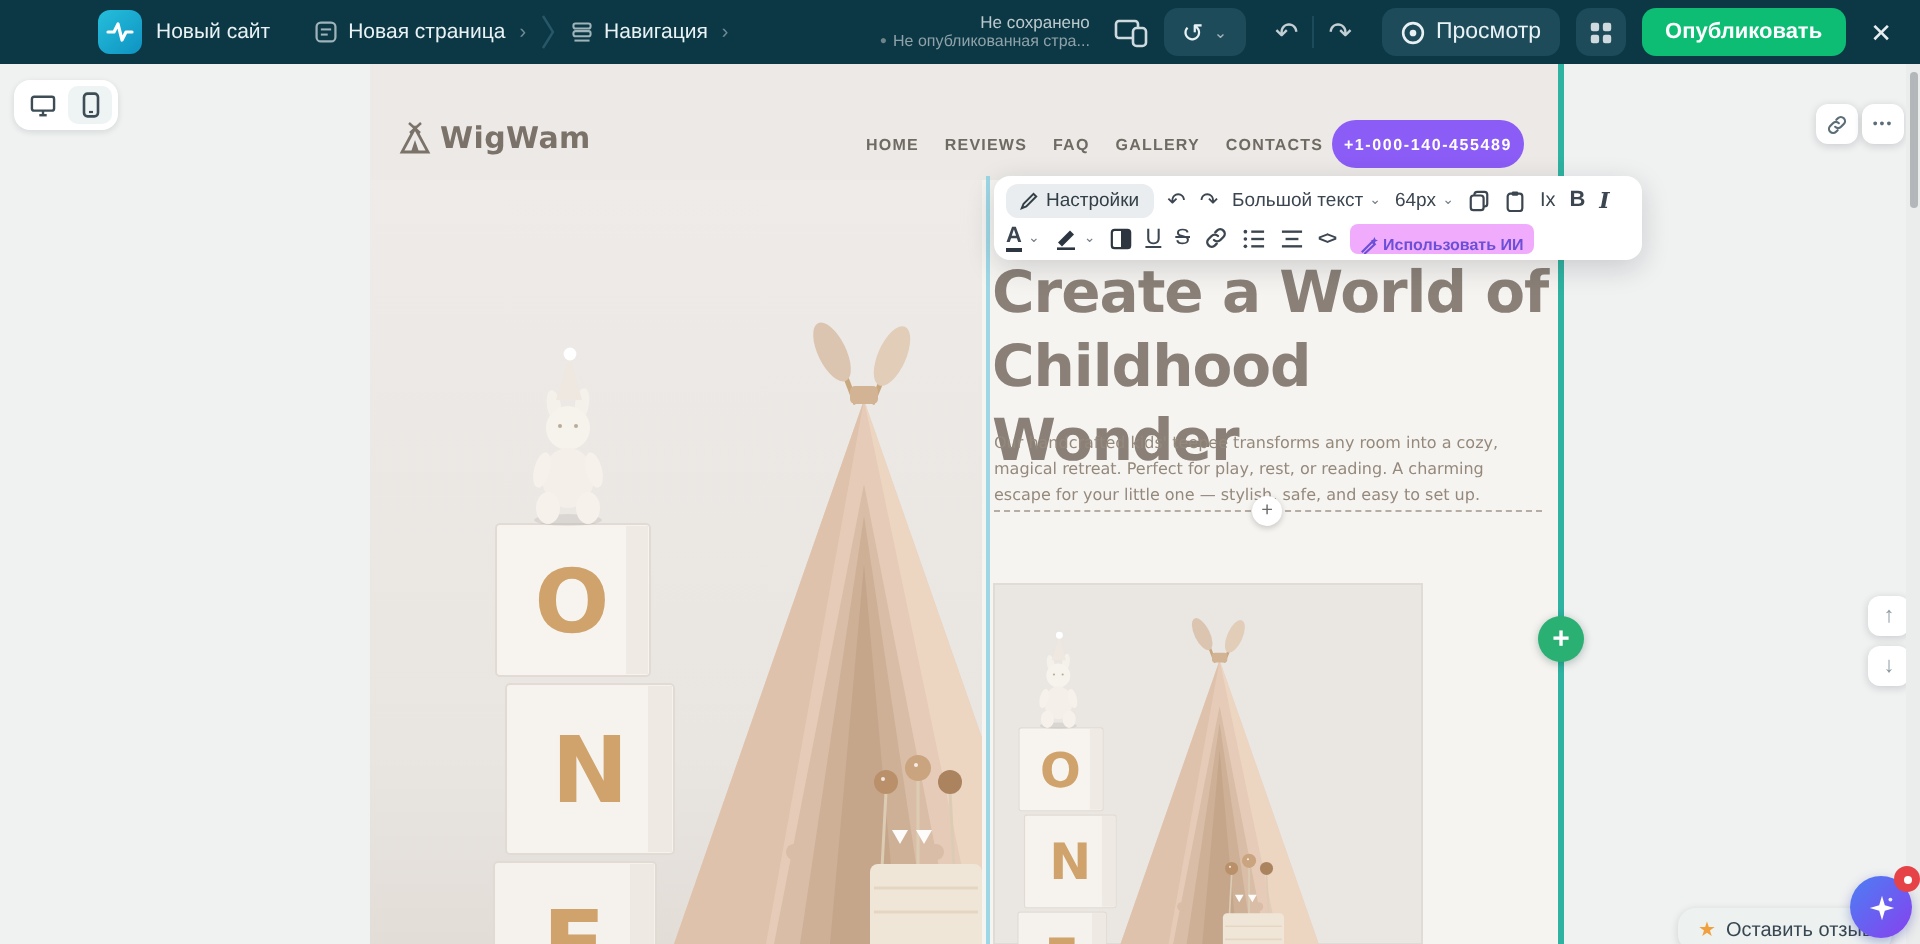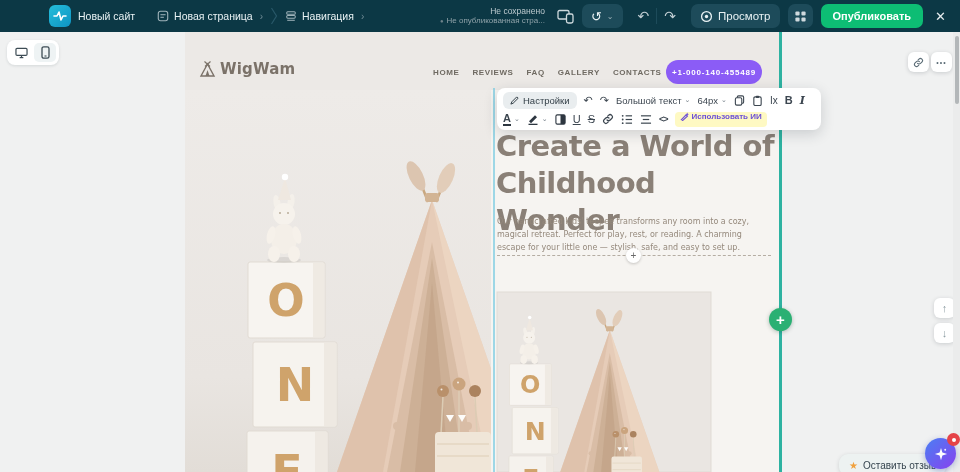--- a/index.html
+++ b/index.html
@@ -76,21 +76,21 @@
   
   .etoolbar { position:absolute; left:497px; top:56px; width:324px; height:42px; background:#fff; border-radius:8px;
               box-shadow:0 4px 14px rgba(30,40,50,.18); z-index:30; padding:3px 6px; }
   .erow { display:flex; align-items:center; height:18px; gap:7px; color:#3c4650; }
   .erow .g { font-size:11px; cursor:pointer; display:flex; align-items:center; }
   .chip-set { background:#e9edef; border-radius:6px; height:17px; padding:0 7px; display:flex; align-items:center;
               gap:4px; font-size:9.5px; color:#333f47; cursor:pointer; }
   .dd { font-size:9.5px; display:flex; align-items:center; gap:3px; cursor:pointer; }
   .dd .caret2 { font-size:7px; color:#76808a; }
   .bi { font-size:11px; font-weight:bold; cursor:pointer; }
-  .chip-ai { background:#fef9c3; border-radius:4px; height:15px; padding:0 5px; display:flex; align-items:flex-start;
+  .chip-ai { background:#f0abfc; border-radius:4px; height:15px; padding:0 5px; display:flex; align-items:flex-end;
              gap:3px; font-size:8px; font-weight:600; color:#6b4fd6; cursor:pointer; white-space:nowrap; }
   .colA { font-size:11px; font-weight:bold; border-bottom:2px solid #2d3640; line-height:11px; cursor:pointer; }
 
   
   .sq-btn { position:absolute; width:21px; height:20px; background:#fff; border-radius:6px;
             box-shadow:0 1px 4px rgba(30,40,50,.18); display:flex; align-items:center; justify-content:center;
             color:#5c6d77; z-index:40; cursor:pointer; font-size:10px; }
   .arrow-g { color:#8a9aa0; font-size:11px; }
 
   

